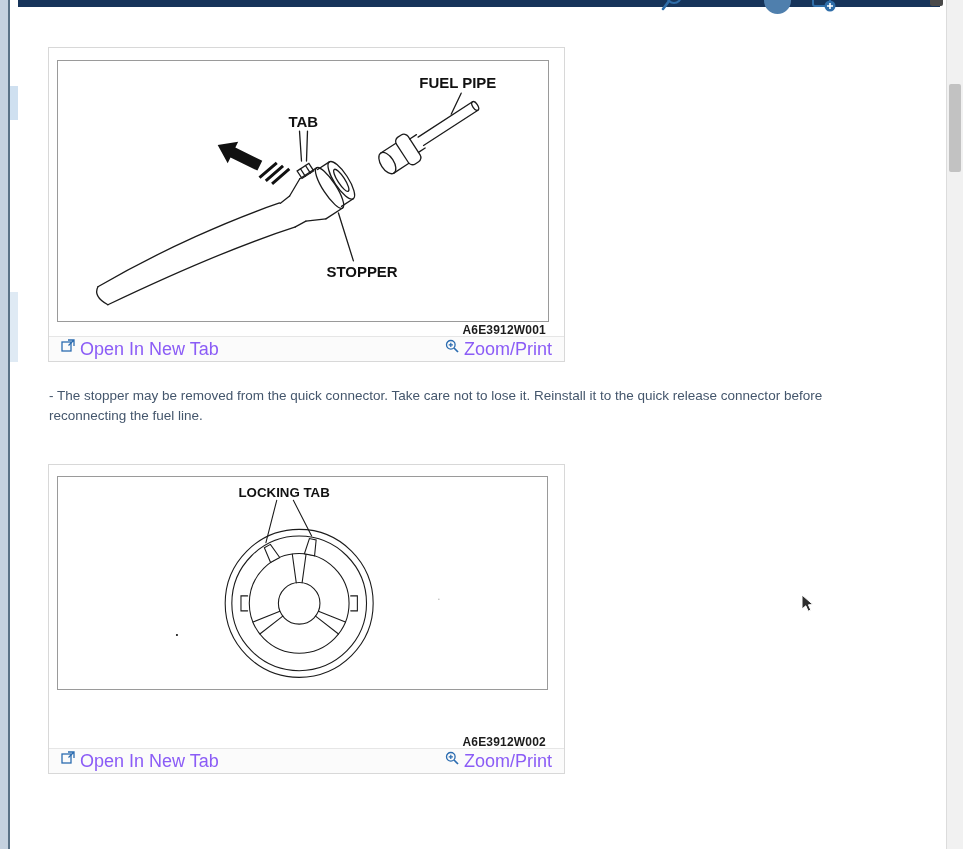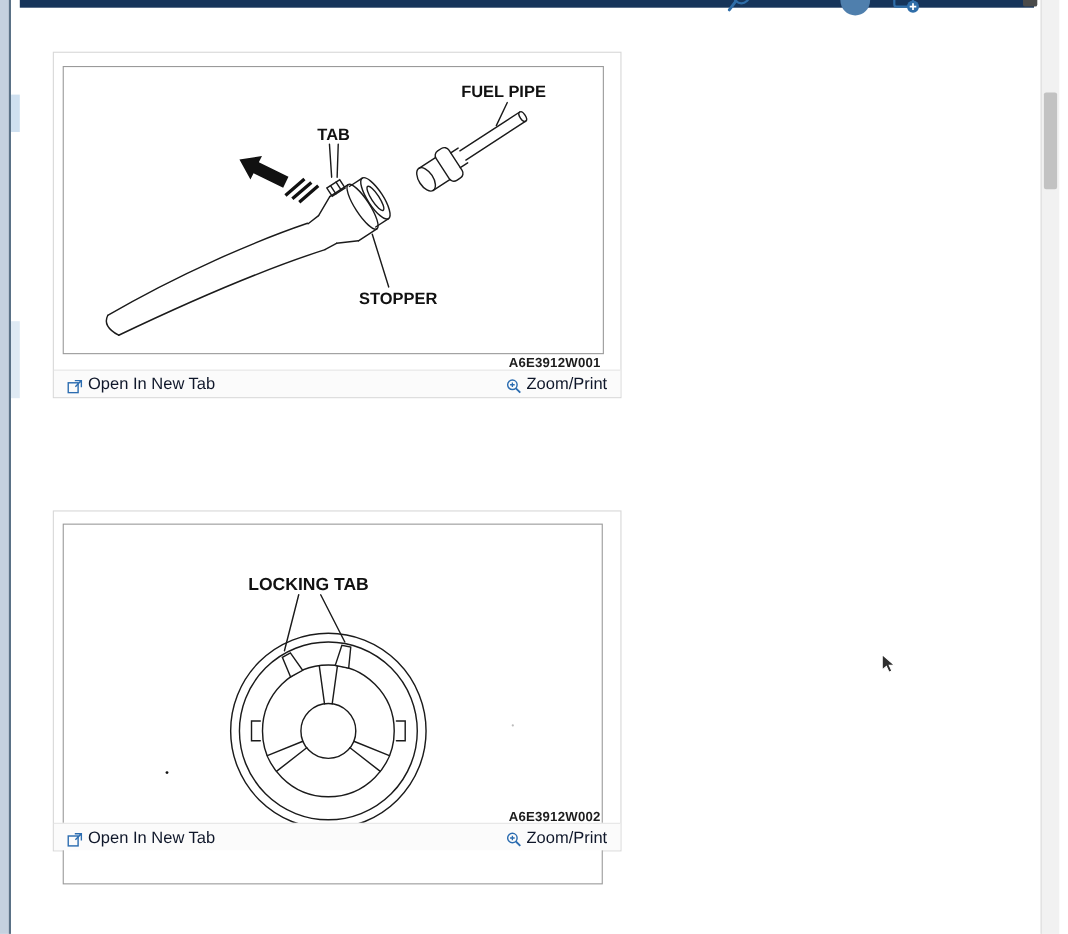--- a/index.html
+++ b/index.html
@@ -28,31 +28,31 @@
   
   .scroll-track { position:absolute; left:946px; top:0; width:17px; height:849px; background:#f1f1f1; border-left:1px solid #dcdcdc; }
   .scroll-thumb { position:absolute; left:2px; top:84px; width:12px; height:88px; background:#c2c2c2; border-radius:2px; }
 
   
   .fig-card { position:absolute; left:48px; width:517px; border:1px solid #d8d8d8; background:#ffffff; }
   #card1 { top:47px;  height:315px; }
   #card2 { top:464px; height:310px; }
   .fig-frame { position:absolute; left:8px; border:1px solid #9a9a9a; background:#ffffff; overflow:hidden; }
   #frame1 { top:12px; width:492px; height:262px; }
-  #frame2 { top:11px; width:491px; height:328px; }
+  #frame2 { top:11px; width:491px; height:214px; }
   .fig-frame svg { display:block; width:100%; height:100%; }
   .fig-code { position:absolute; right:18px; font-size:12px; font-weight:bold; color:#1c1c1c; letter-spacing:0.2px;margin-left:30px; }
   #code1 { top:275px; }
   #code2 { top:270px; }
   .fig-footer {
     position:absolute; left:0; right:0; bottom:0; height:25px;
     border-top:1px solid #e6e6e6; background:#fbfbfb;
     display:flex; justify-content:space-between; align-items:center; padding:0 12px;
   }
-  .fig-link { display:inline-flex; align-items:flex-end; gap:5px; color:#0f172a; font-size:15px; cursor:pointer; text-decoration:none; }
+  .fig-link { display:inline-flex; align-items:flex-start; gap:5px; color:#8b5cf6; font-size:18px; cursor:pointer; text-decoration:none; }
   .fig-link svg { flex:0 0 auto; }
 
   
   .note { position:absolute; left:49px; color:#44566c; font-size:13.5px; line-height:20px; }
   #note1 { top:386px; width:835px; }
   #note2 { top:795px; width:880px; }
 
   
   .diagram-label { font-family:"Liberation Sans", sans-serif; font-weight:bold; fill:#111; }
 
@@ -144,20 +144,21 @@
         <svg width="14" height="14" viewBox="0 0 14 14">
           <circle cx="5.8" cy="5.8" r="4.3" fill="none" stroke="#2b6cb0" stroke-width="1.3"></circle>
           <path d="M3.7 5.8 h4.2 M5.8 3.7 v4.2" stroke="#2b6cb0" stroke-width="1.2"></path>
           <path d="M9 9 L13 13" stroke="#2b6cb0" stroke-width="1.7"></path>
         </svg>
         <span>Zoom/Print</span>
       </a>
     </div>
   </div>
 
+  <p class="note" id="note1">-  The stopper may be removed from the quick connector. Take care not to lose it. Reinstall it to the quick release connector before reconnecting the fuel line.</p>
 
   <div class="fig-card" id="card2">
     <div class="fig-frame" id="frame2">
       <svg viewBox="0 0 490 255">
         <g stroke="#1b1b1b" stroke-width="1.3" fill="none" stroke-linecap="round">
           <circle cx="241" cy="152" r="89"></circle>
           <circle cx="241" cy="152" r="81"></circle>
           <circle cx="241" cy="152" r="60"></circle>
           <circle cx="241" cy="152" r="25"></circle>
 

